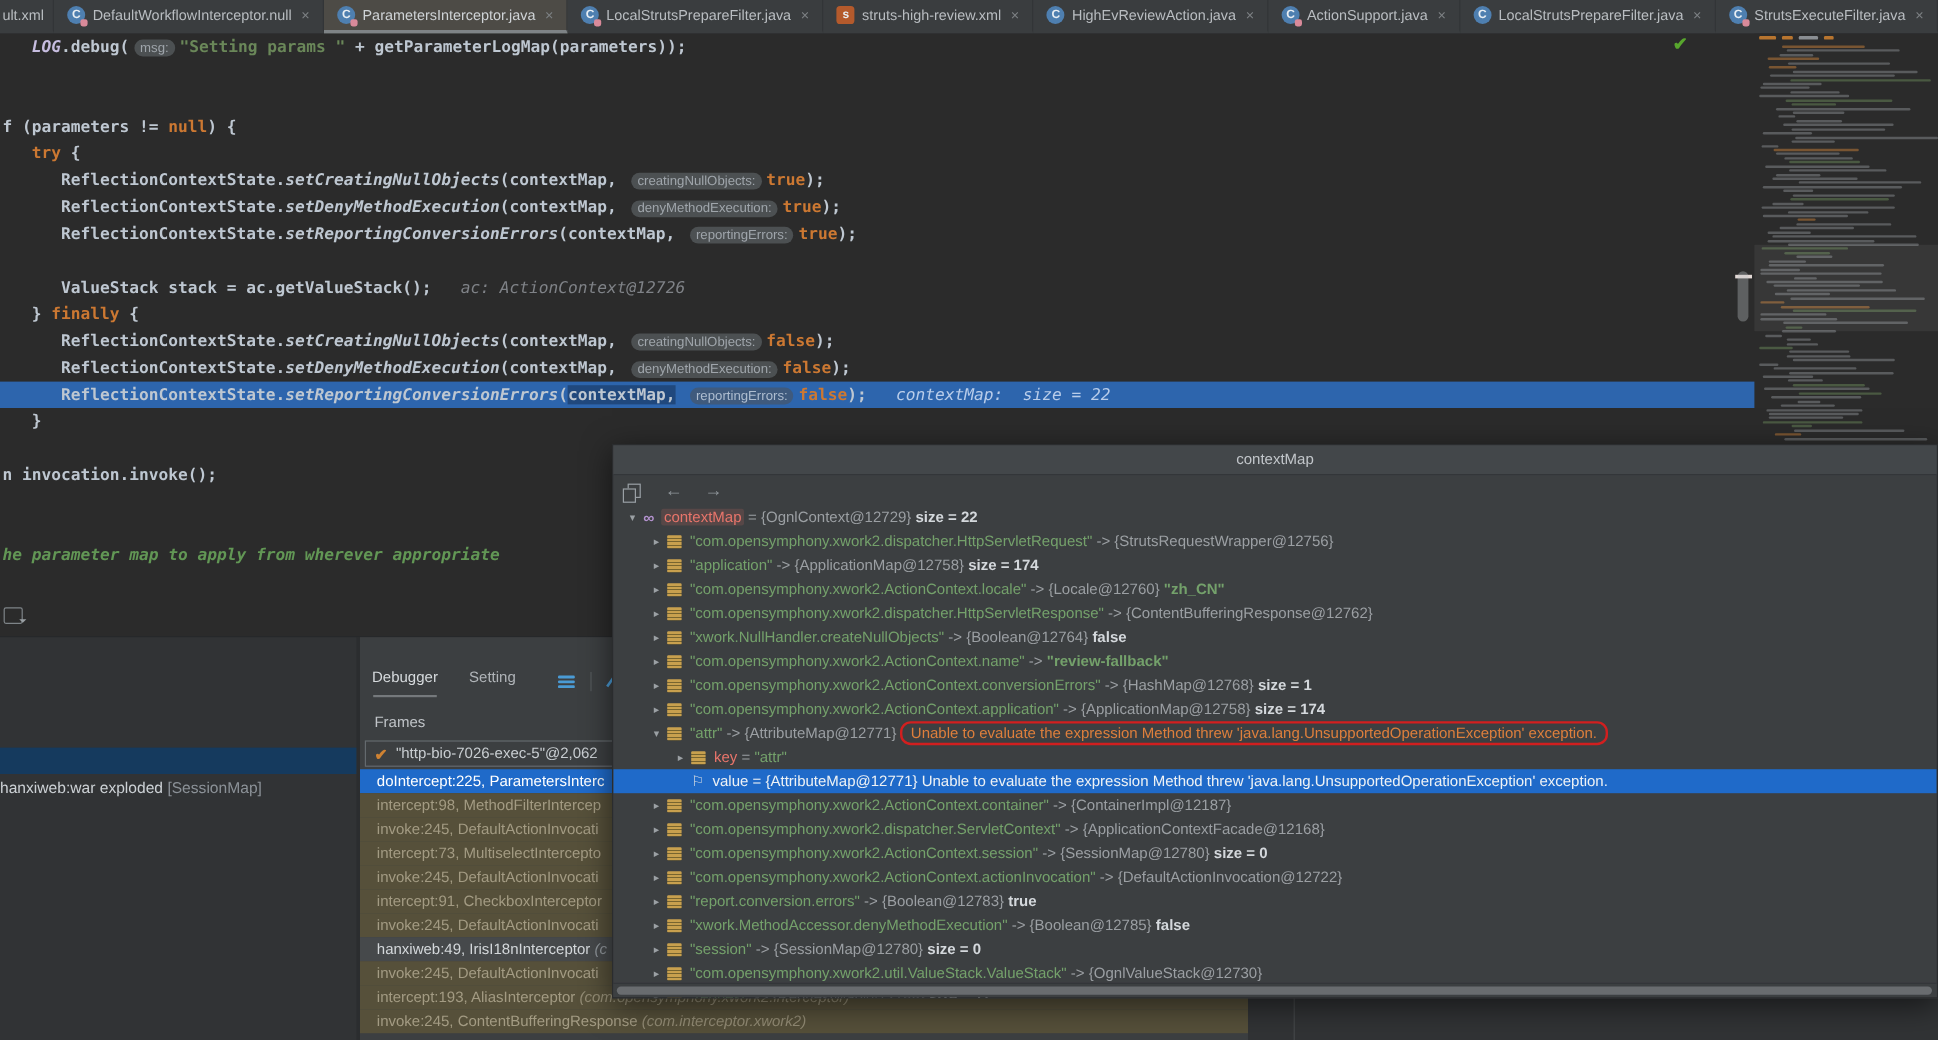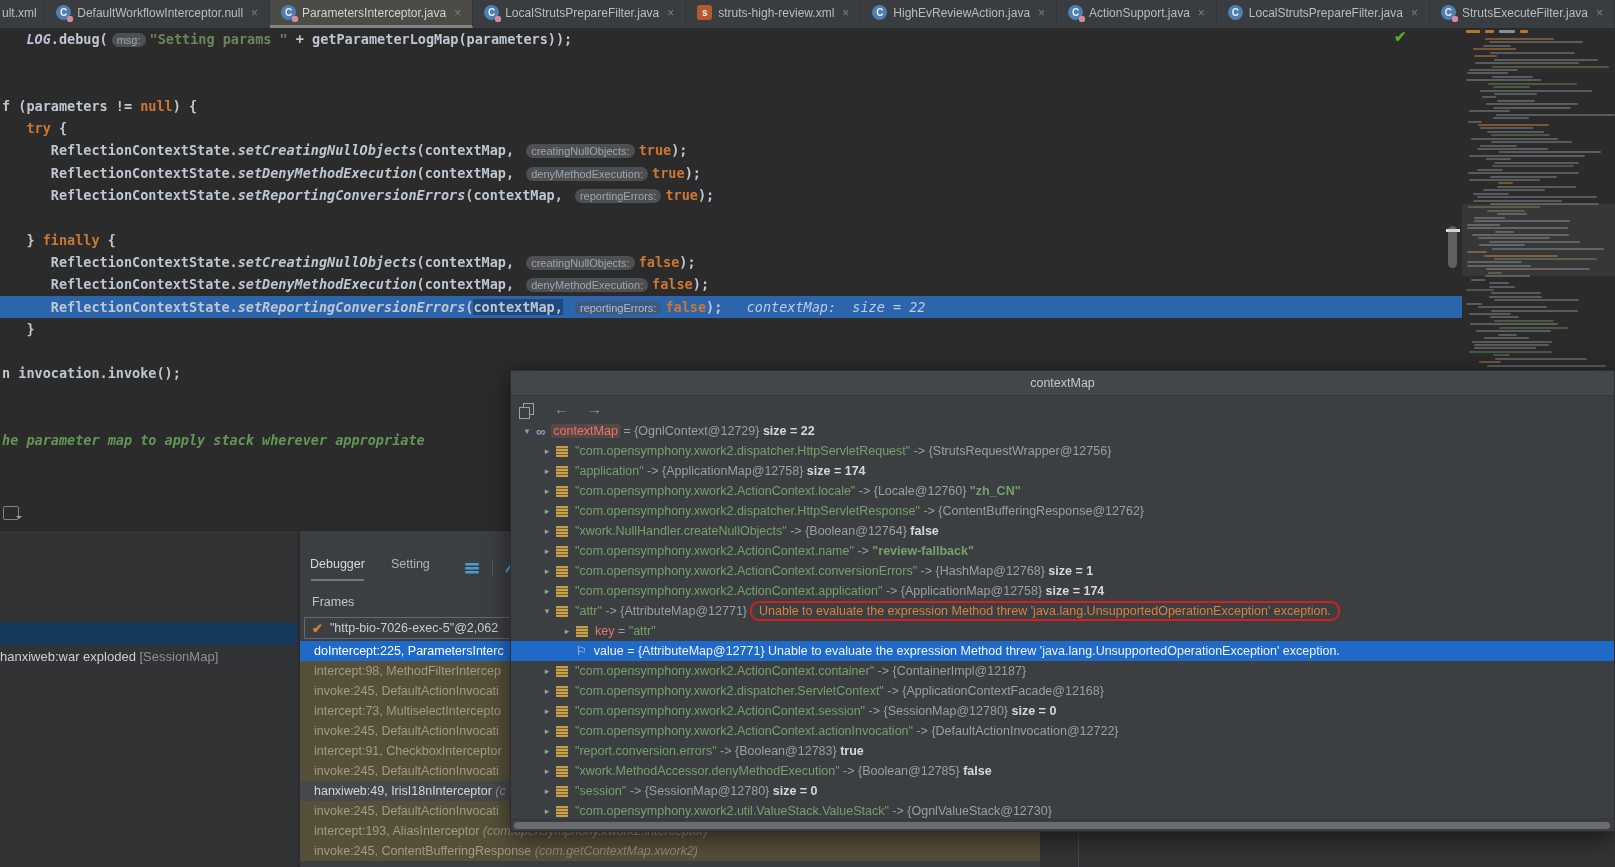--- a/index.html
+++ b/index.html
@@ -164,30 +164,31 @@
     <div id="code-lines">
         <div class="code-row"><span class="cseg p">   </span><span class="cseg const">LOG</span><span class="cseg p">.</span><span class="cseg p">debug(</span><span class="cseg chip">msg:</span><span class="cseg str">"Setting params "</span><span class="cseg p"> + getParameterLogMap(parameters));</span></div>
         <div class="code-row"></div>
         <div class="code-row"></div>
         <div class="code-row"><span class="cseg p">f (parameters != </span><span class="cseg k">null</span><span class="cseg p">) {</span></div>
         <div class="code-row"><span class="cseg p">   </span><span class="cseg k">try</span><span class="cseg p"> {</span></div>
         <div class="code-row"><span class="cseg p">      ReflectionContextState.</span><span class="cseg m">setCreatingNullObjects</span><span class="cseg p">(contextMap, </span><span class="cseg chip">creatingNullObjects:</span><span class="cseg k">true</span><span class="cseg p">);</span></div>
         <div class="code-row"><span class="cseg p">      ReflectionContextState.</span><span class="cseg m">setDenyMethodExecution</span><span class="cseg p">(contextMap, </span><span class="cseg chip">denyMethodExecution:</span><span class="cseg k">true</span><span class="cseg p">);</span></div>
         <div class="code-row"><span class="cseg p">      ReflectionContextState.</span><span class="cseg m">setReportingConversionErrors</span><span class="cseg p">(contextMap, </span><span class="cseg chip">reportingErrors:</span><span class="cseg k">true</span><span class="cseg p">);</span></div>
         <div class="code-row"></div>
+        <div class="code-row"><span class="cseg p">      ValueStack stack = ac.getValueStack();</span><span class="cseg hint">   ac: ActionContext@12726</span></div>
         <div class="code-row"><span class="cseg p">   } </span><span class="cseg k">finally</span><span class="cseg p"> {</span></div>
         <div class="code-row"><span class="cseg p">      ReflectionContextState.</span><span class="cseg m">setCreatingNullObjects</span><span class="cseg p">(contextMap, </span><span class="cseg chip">creatingNullObjects:</span><span class="cseg k">false</span><span class="cseg p">);</span></div>
         <div class="code-row"><span class="cseg p">      ReflectionContextState.</span><span class="cseg m">setDenyMethodExecution</span><span class="cseg p">(contextMap, </span><span class="cseg chip">denyMethodExecution:</span><span class="cseg k">false</span><span class="cseg p">);</span></div>
         <div class="code-row exec"><span class="cseg p">      ReflectionContextState.</span><span class="cseg m">setReportingConversionErrors</span><span class="cseg p">(</span><span class="cseg selw">contextMap,</span><span class="cseg p"> </span><span class="cseg chip">reportingErrors:</span><span class="cseg k">false</span><span class="cseg p">);</span><span class="cseg hintb">   contextMap:  size = 22</span></div>
         <div class="code-row"><span class="cseg p">   }</span></div>
         <div class="code-row"></div>
         <div class="code-row"><span class="cseg p">n invocation.invoke();</span></div>
         <div class="code-row"></div>
         <div class="code-row"></div>
-        <div class="code-row"><span class="cseg cm">he parameter map to apply stack wherever appropriate</span></div>
+        <div class="code-row"><span class="cseg cm">he parameter map to apply from wherever appropriate</span></div>
       </div>
     <div class="minimap" id="minimap">
         <div class="mbar" style="margin-left: 23px; width: 69px; background: rgb(199, 127, 58);"></div>
         <div class="mbar" style="margin-left: 27px; width: 94px; background: rgb(135, 140, 144);"></div>
         <div class="mbar" style="margin-left: 21px; width: 28px; background: rgb(135, 140, 144);"></div>
         <div class="mbar" style="margin-left: 11px; width: 43px; background: rgb(199, 127, 58);"></div>
         <div class="mbar" style="margin-left: 28px; width: 85px; background: rgb(135, 140, 144);"></div>
         <div class="mbar" style="margin-left: 12px; width: 23px; background: rgb(199, 127, 58);"></div>
         <div class="mbar" style="margin-left: 32px; width: 104px; background: rgb(135, 140, 144);"></div>
         <div class="mbar" style="margin-left: 13px; width: 104px; background: rgb(135, 140, 144);"></div>
@@ -333,21 +334,21 @@
           <div class="fr sel"><span>doIntercept:225, ParametersInterc</span></div>
           <div class="fr lib"><span>intercept:98, MethodFilterIntercep</span></div>
           <div class="fr lib"><span>invoke:245, DefaultActionInvocati</span></div>
           <div class="fr lib"><span>intercept:73, MultiselectIntercepto</span></div>
           <div class="fr lib"><span>invoke:245, DefaultActionInvocati</span></div>
           <div class="fr lib"><span>intercept:91, CheckboxInterceptor</span></div>
           <div class="fr lib"><span>invoke:245, DefaultActionInvocati</span></div>
           <div class="fr user"><span>hanxiweb:49, IrisI18nInterceptor </span><span class="pkg">(c</span></div>
           <div class="fr lib"><span>invoke:245, DefaultActionInvocati</span></div>
           <div class="fr lib"><span>intercept:193, AliasInterceptor </span><span class="pkg">(com.opensymphony.xwork2.interceptor)</span></div>
-          <div class="fr lib"><span>invoke:245, ContentBufferingResponse </span><span class="pkg">(com.getContextMap.xwork2)</span></div>
+          <div class="fr lib"><span>invoke:245, ContentBufferingResponse </span><span class="pkg">(com.interceptor.xwork2)</span></div>
         </div>
     </div>
     <div class="splitter"></div>
     <div class="svc-sel"></div>
     <div class="svc-row">
       <span>hanxiweb:war exploded </span><span class="badge">[SessionMap]</span>
     </div>
   </div>
 
   <div class="popup">

